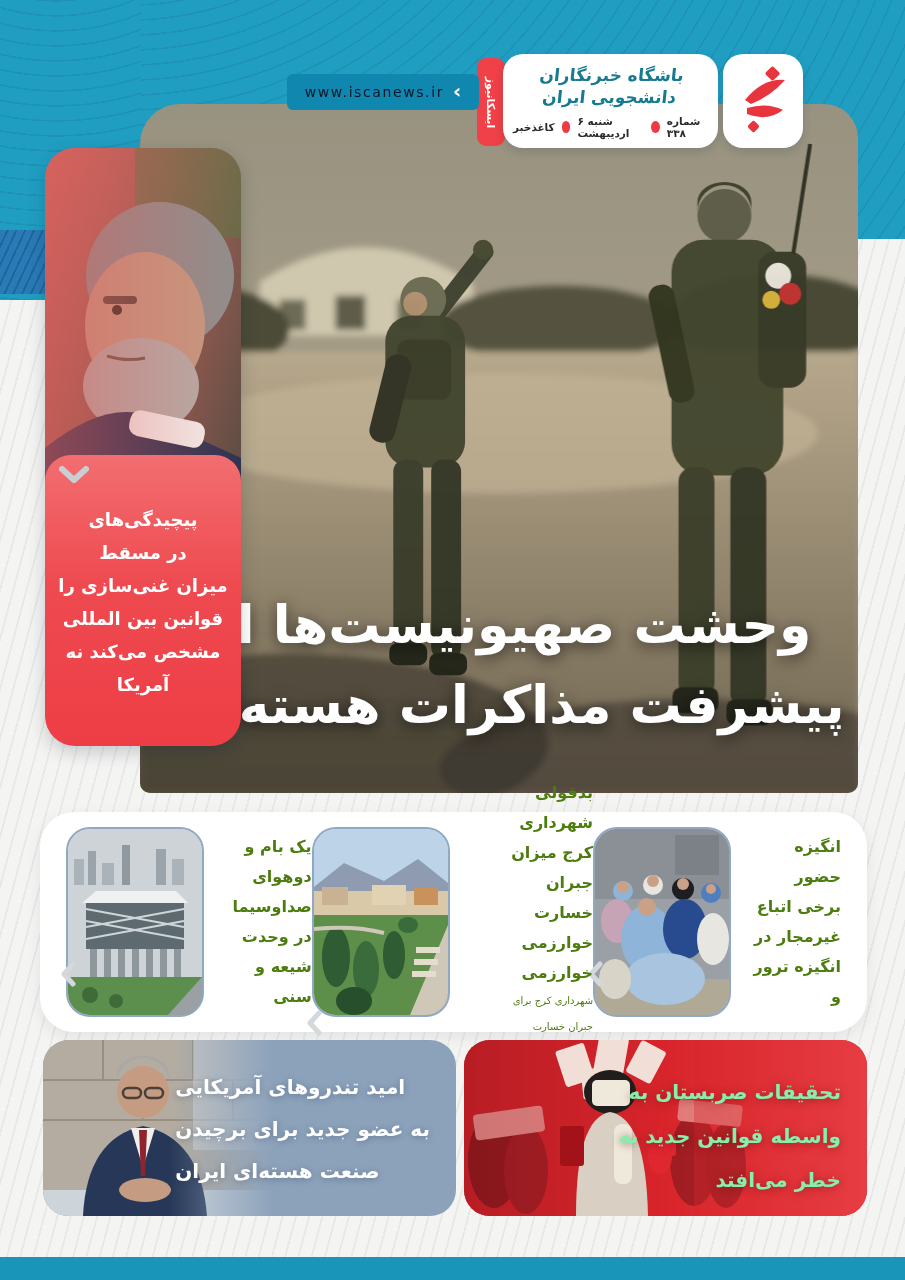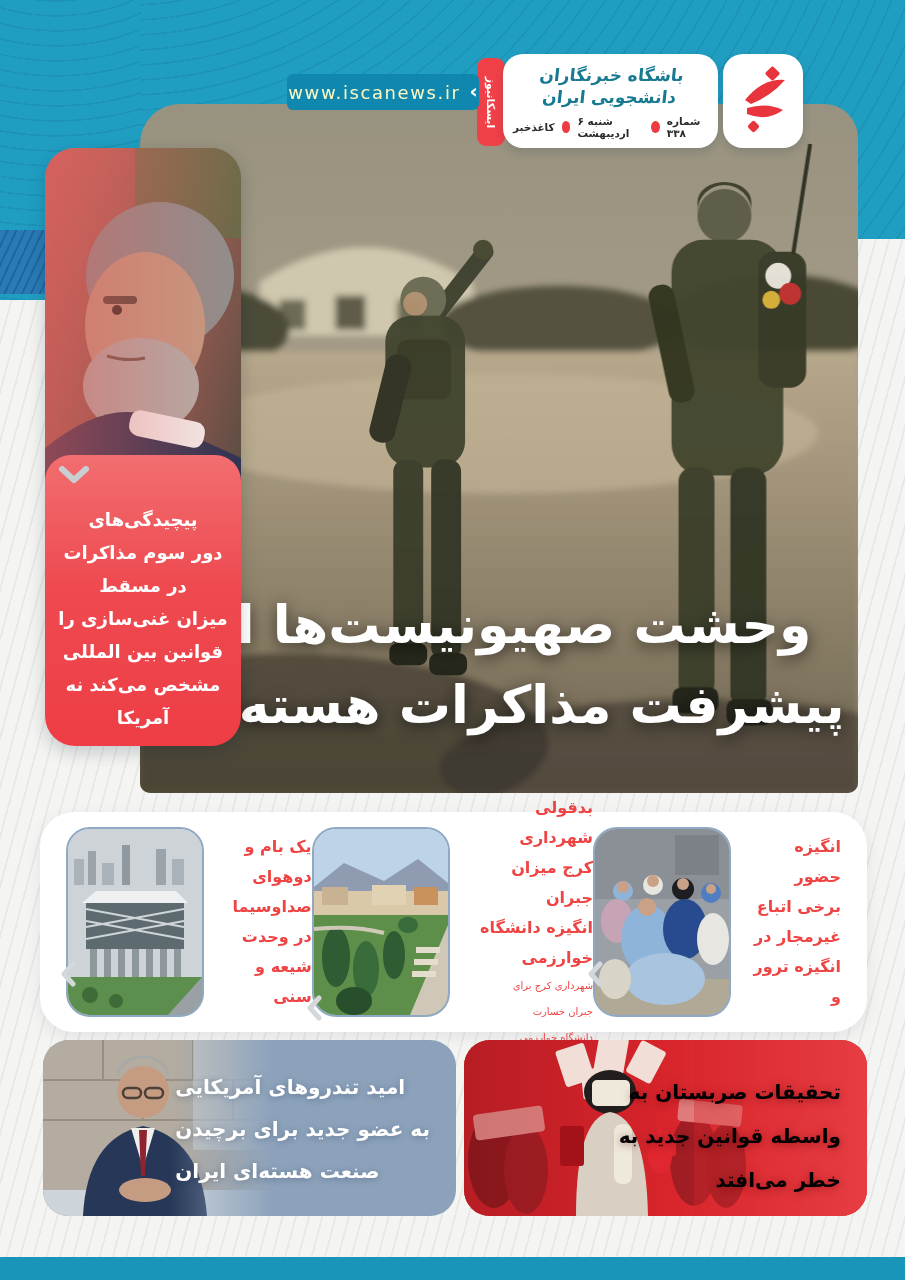--- a/index.html
+++ b/index.html
@@ -17,21 +17,21 @@
         background:
           repeating-radial-gradient(circle at 40% -60%, rgba(0,45,70,.10) 0 1.6px, rgba(0,0,0,0) 1.6px 15px),
           #209ec2;}
   .blue-hatch-block{position:absolute;top:230px;left:0;width:130px;height:64px;
         background:repeating-linear-gradient(115deg,#2a7ab6 0 6px,#1f66a0 6px 8px);}
   .footer-bar{position:absolute;left:0;right:0;bottom:0;height:23px;background:#1a95ba;}
 
   
   .url-bar{position:absolute;left:287px;top:74px;width:192px;height:36px;background:#0f87ae;
         border-radius:6px;display:flex;align-items:center;justify-content:center;gap:9px;z-index:6;}
-  .url-text{color:#fef9c3;font-size:18px;letter-spacing:1.6px;}
+  .url-text{color:#0f172a;font-size:14px;letter-spacing:1.6px;}
   .url-chevron{color:#fff;font-size:20px;font-weight:bold;line-height:1;transform:translateY(-1px);}
   .agency-tab{position:absolute;left:477px;top:58px;width:28px;height:88px;background:#ef4147;
         border-radius:9px;z-index:5;display:flex;align-items:center;justify-content:center;}
   .agency-tab span{display:block;transform:rotate(90deg);white-space:nowrap;color:#fff;
         font-size:11px;font-weight:bold;}
   .masthead-card{position:absolute;left:503px;top:54px;width:215px;height:94px;background:#fff;
         border-radius:20px;z-index:6;box-shadow:0 4px 10px rgba(0,40,60,.15);
         display:flex;flex-direction:column;align-items:center;justify-content:space-between;
         padding:10px 10px 9px;box-sizing:border-box;}
   .masthead-title{direction:rtl;color:#177a90;font-weight:bold;font-size:17px;line-height:22px;
@@ -65,37 +65,37 @@
 
   
   .mid-card{position:absolute;left:40px;top:812px;width:827px;height:220px;background:#fff;
         border-radius:34px;z-index:2;box-shadow:0 5px 16px rgba(0,30,50,.08);
         display:flex;flex-direction:row-reverse;align-items:center;
         justify-content:space-between;padding:0 26px;box-sizing:border-box;}
   .mid-item{direction:rtl;display:flex;align-items:center;gap:14px;position:relative;}
   .mid-thumb{width:134px;height:186px;border-radius:24px;border:2px solid #8fa8c4;
         overflow:hidden;flex:0 0 auto;background:#dfe5e8;}
   .mid-thumb svg{display:block;width:100%;height:100%;}
-  .mid-text{color:#ef4444;font-weight:bold;text-align:right;}
+  .mid-text{color:#4d7c0f;font-weight:bold;text-align:right;}
   .mid-text .t{font-size:16px;line-height:30px;}
   .mid-text .s{font-size:10px;line-height:26px;font-weight:normal;}
   .story-chevron{position:absolute;bottom:30px;left:-6px;width:16px;height:26px;}
 
   
   .bot-left{position:absolute;left:43px;top:1040px;width:413px;height:176px;border-radius:26px;
         overflow:hidden;background:#8ca2bb;z-index:2;}
   .bot-left svg{position:absolute;left:0;top:0;height:100%;width:230px;}
   .bot-left .txt{position:absolute;right:26px;top:26px;direction:rtl;text-align:left;}
   .bot-left .txt div{color:#fff;font-weight:bold;font-size:20px;line-height:42px;
         text-shadow:0 1px 6px rgba(30,50,80,.35);}
   .bot-right{position:absolute;left:464px;top:1040px;width:403px;height:176px;border-radius:26px;
         overflow:hidden;background:#da2028;z-index:2;}
   .bot-right svg{position:absolute;left:0;top:0;width:100%;height:100%;}
   .bot-right .txt{position:absolute;right:26px;top:30px;direction:rtl;text-align:right;}
-  .bot-right .txt div{color:#000000;font-weight:bold;font-size:20px;line-height:44px;
+  .bot-right .txt div{color:#86efac;font-weight:bold;font-size:20px;line-height:44px;
         text-shadow:0 1px 8px rgba(90,0,0,.5);}
 </style>
 </head>
 <body>
 
 <div class="page">
 
   <div class="teal-top"></div>
   <div class="teal-left"></div>
   <div class="blue-hatch-block"></div>
@@ -220,21 +220,20 @@
       <path d="M62,208 Q82,214 100,210" stroke="#6e5a4c" stroke-width="3" fill="none"></path>
       <path d="M0,300 Q60,252 104,268 L196,310 L196,360 L0,360 Z" fill="#2e3452"></path>
       <rect x="84" y="268" width="76" height="26" rx="10" fill="#f3f2ef" transform="rotate(12 122 281)"></rect>
       <rect width="196" height="360" fill="url(#pred)"></rect>
     </svg>
     <svg class="portrait-chevron" viewBox="0 0 30 18">
       <polyline points="3,3 15,14 27,3" fill="none" stroke="#c9ced2" stroke-width="6" stroke-linecap="round" stroke-linejoin="round"></polyline>
     </svg>
     <div class="kicker-box">
       <div>پیچیدگی‌های</div>
-      <div>دور سوم مذاکرات</div>
       <div>در مسقط</div>
       <div>میزان غنی‌سازی را</div>
       <div>قوانین بین المللی</div>
       <div>مشخص می‌کند نه</div>
       <div>آمریکا</div>
     </div>
   </div>
 
   <div class="mid-card">
 
@@ -271,21 +270,21 @@
           <ellipse cx="70" cy="150" rx="40" ry="26" fill="#a9c4de"></ellipse>
           <ellipse cx="20" cy="150" rx="16" ry="20" fill="#d9d4c8"></ellipse>
         </svg>
       </div>
     </div>
 
     <div class="mid-item">
       <div class="mid-text">
         <div class="t">بدقولی شهرداری</div>
         <div class="t">کرج میزان جبران</div>
-        <div class="t">انگیزه دانشگاه</div>
+        <div class="t">خسارت خوارزمی</div>
         <div class="t">خوارزمی</div>
         <div class="s">شهرداری کرج برای</div>
         <div class="s">جبران خسارت</div>
         <div class="s">دانشگاه خوارزمی</div>
         <svg class="story-chevron" viewBox="0 0 16 26">
           <polyline points="13,3 4,13 13,23" fill="none" stroke="#d4d8db" stroke-width="5" stroke-linecap="round" stroke-linejoin="round"></polyline>
         </svg>
       </div>
       <div class="mid-thumb">
         <svg viewBox="0 0 134 186" preserveAspectRatio="none">

